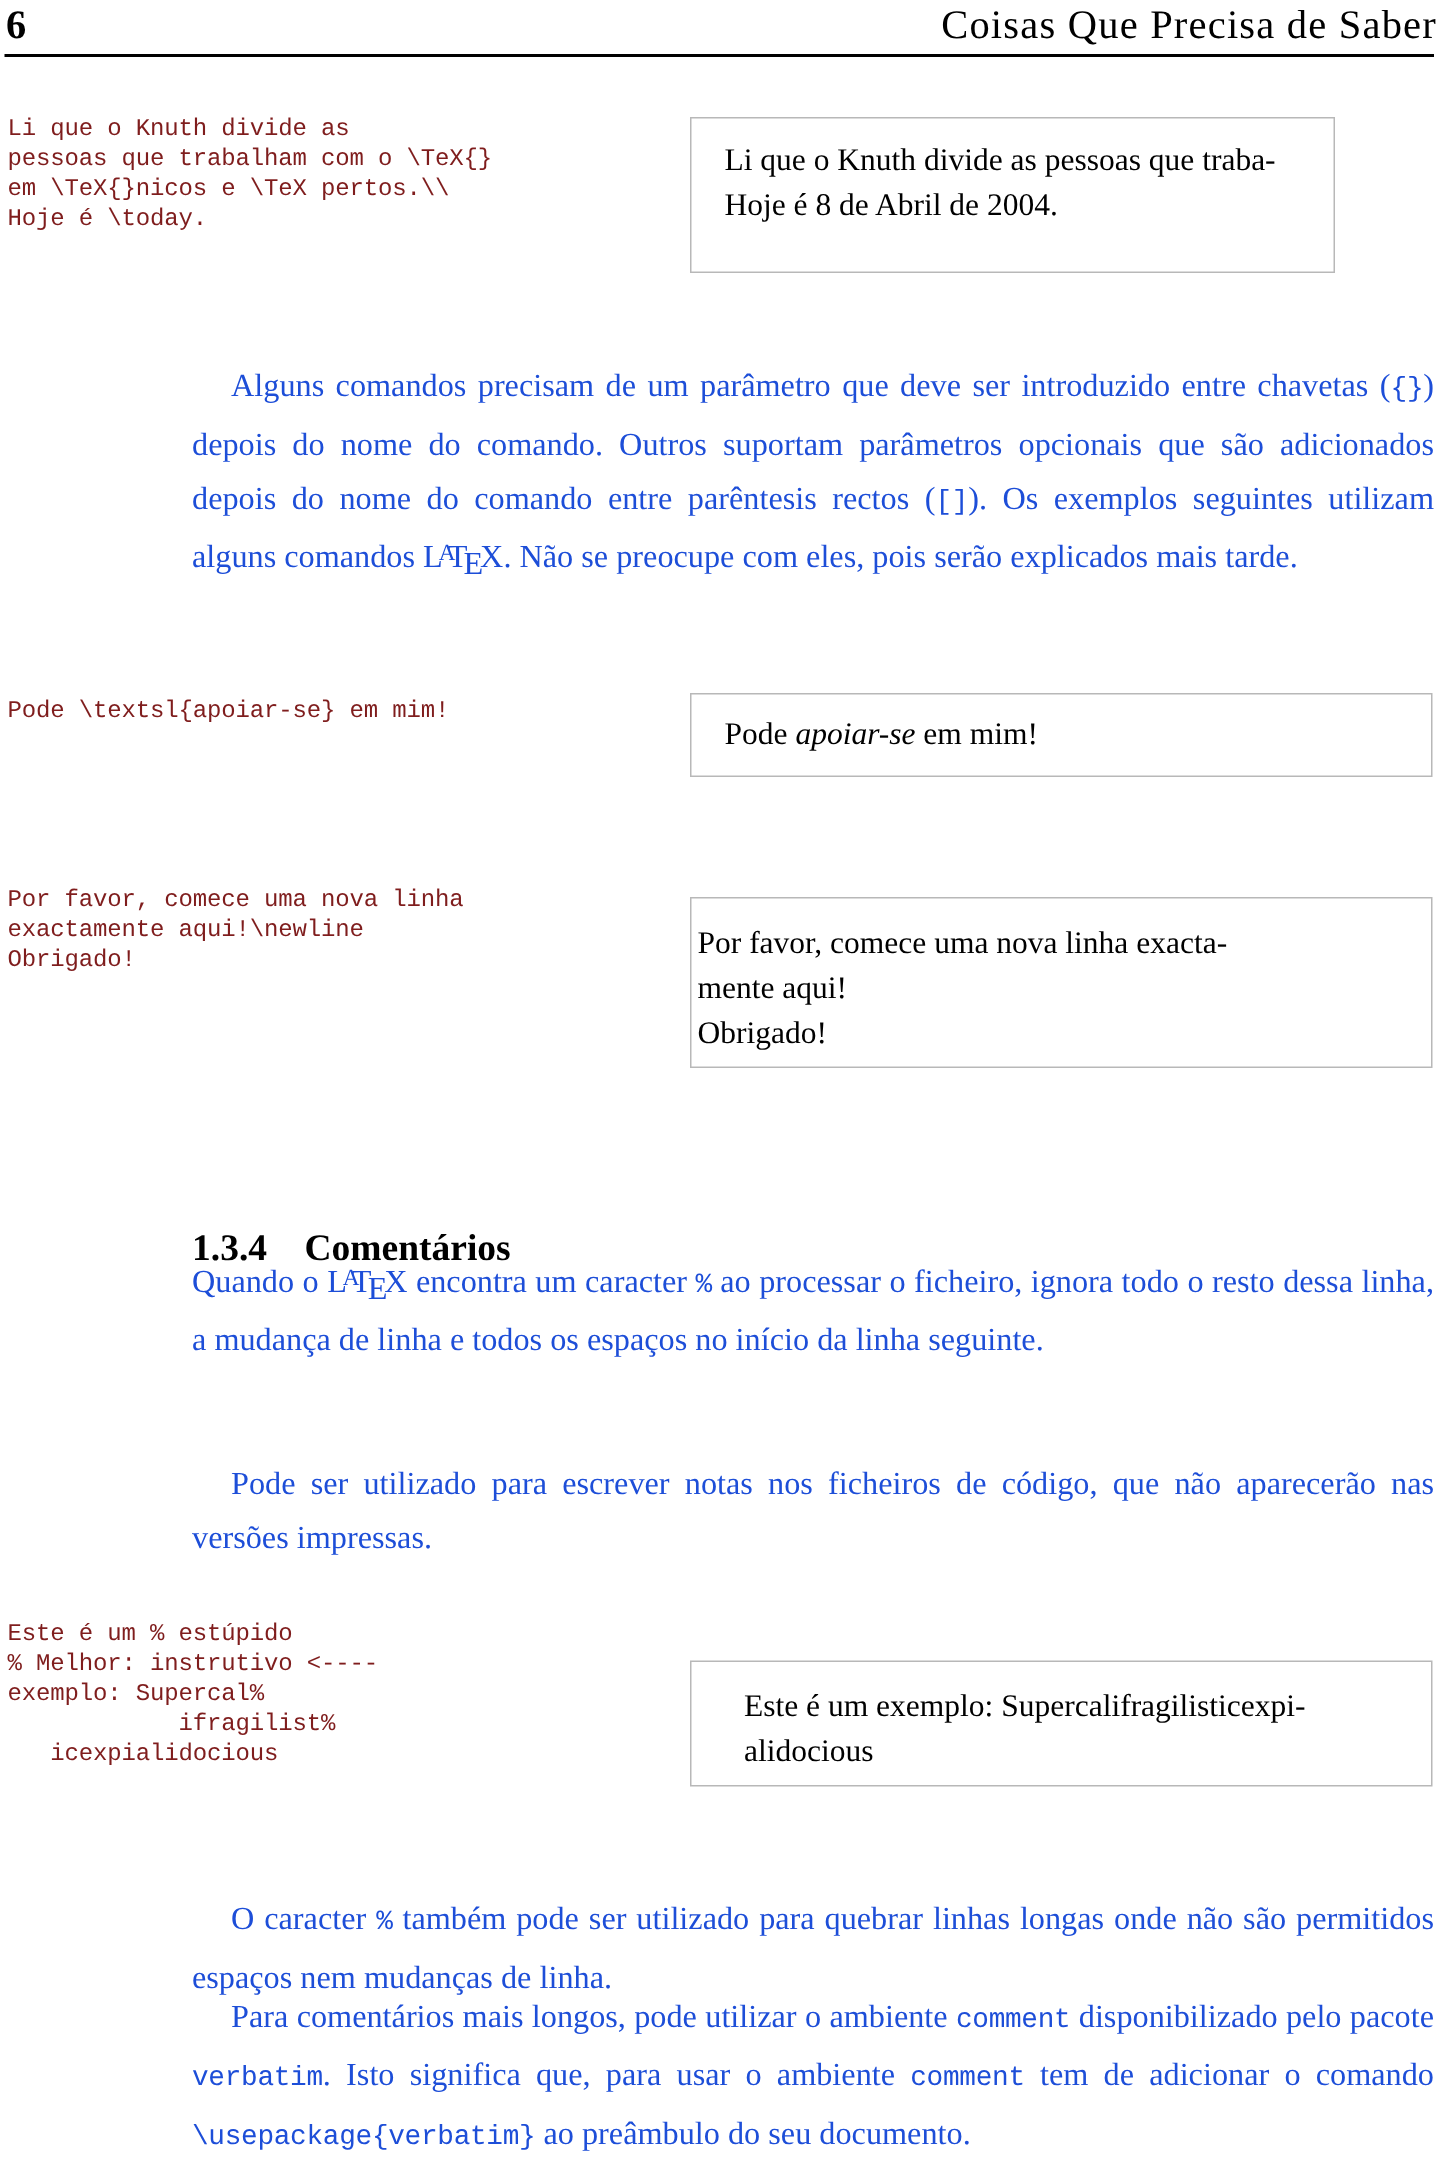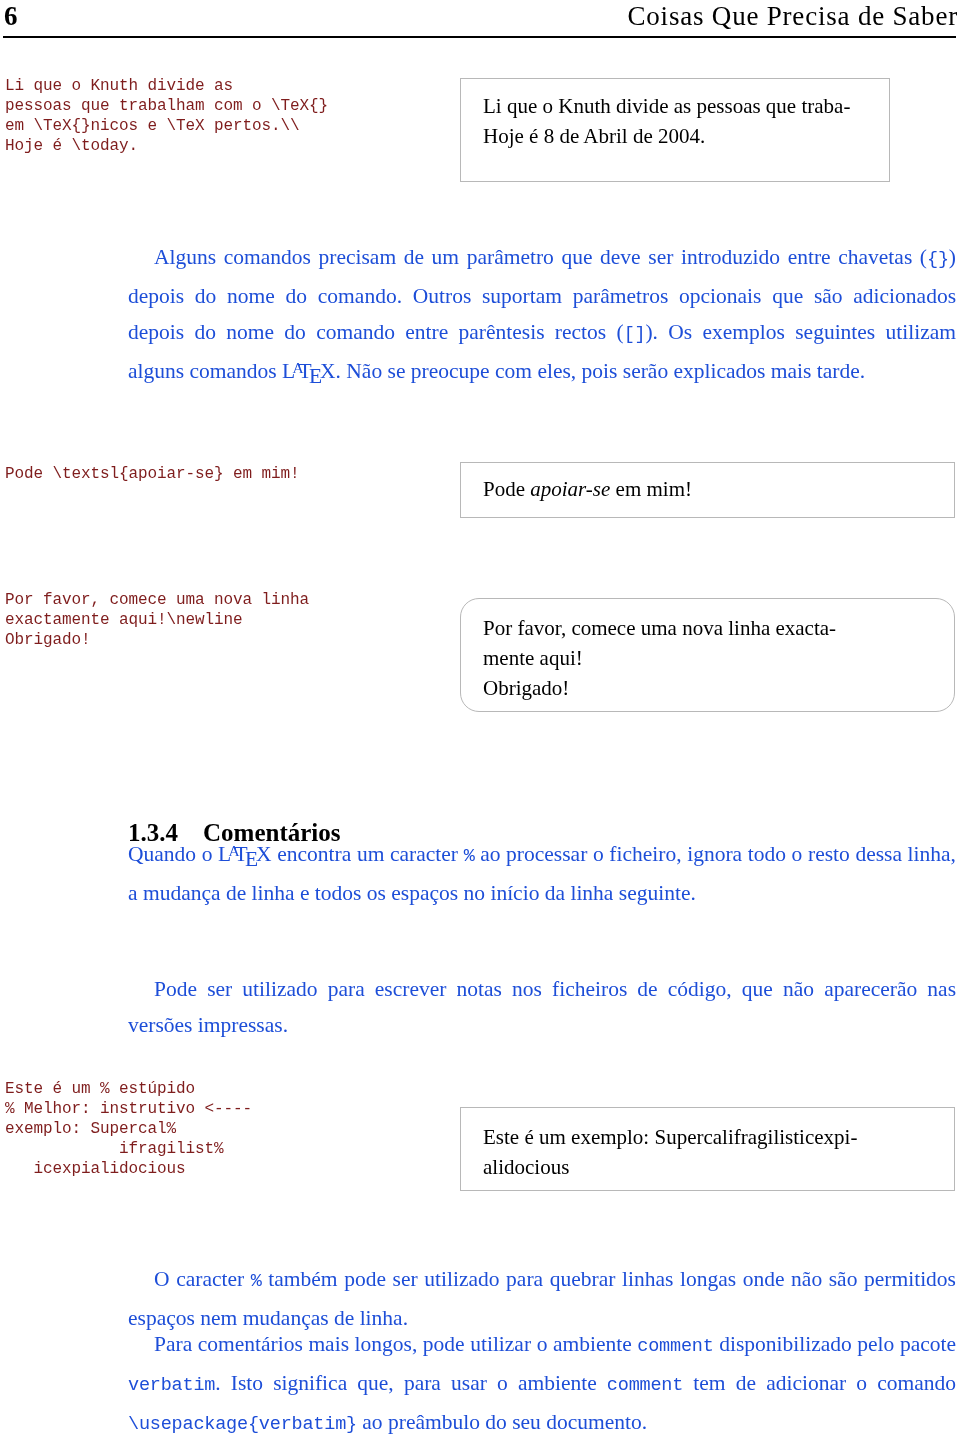--- a/index.html
+++ b/index.html
@@ -154,21 +154,21 @@
 <div class="out-box" style="left:460px; top:446px; width:495px; height:56px; padding:11px 22px;margin-top:16px;">
   <div class="out-box-inner" style="text-align:left;">
     <span>Pode </span><span class="slanted">apoiar-se</span><span> em mim!</span>
   </div>
 </div>
 
 <div class="code-block" style="left:5px; top:590px; width:430px;"><span>Por favor, comece uma nova linha</span>
 <span>exactamente aqui!\newline</span>
 <span>Obrigado!</span></div>
 
-<div class="out-box" style="left:460px; top:598px; width:495px; height:114px; padding:14px 22px;border-radius:19px;">
+<div class="out-box" style="left:460px; top:598px; width:495px; height:114px; padding:14px 4px;">
   <div class="out-box-inner">
     <div><span>Por favor, comece uma nova linha exacta-</span></div>
     <div><span>mente aqui!</span></div>
     <div><span>Obrigado!</span></div>
   </div>
 </div>
 
 <div class="sec-head" style="left:128px; top:817px;"><span>1.3.4    Comentários</span></div>
 
 <div class="body-par" style="left:128px; top:836px; width:828px;">
@@ -178,21 +178,21 @@
 <div class="body-par" style="left:128px; top:971px; width:828px;">
   <span style="display:inline-block; width:26px;"></span><span>Pode ser utilizado para escrever notas nos ficheiros de código, que não aparecerão nas versões impressas.</span>
 </div>
 
 <div class="code-block" style="left:5px; top:1079px; width:430px;"><span>Este é um % estúpido</span>
 <span>% Melhor: instrutivo &lt;----</span>
 <span>exemplo: Supercal%</span>
 <span>            ifragilist%</span>
 <span>   icexpialidocious</span></div>
 
-<div class="out-box" style="left:460px; top:1107px; width:495px; height:84px; padding:14px 22px;">
+<div class="out-box" style="left:460px; top:1107px; width:495px; height:84px; padding:14px 35px;">
   <div class="out-box-inner" style="text-align:left;">
     <div><span>Este é um exemplo: Supercalifragilisticexpi-</span></div>
     <div><span>alidocious</span></div>
   </div>
 </div>
 
 <div class="body-par" style="left:128px; top:1261px; width:828px;">
   <span style="display:inline-block; width:26px;"></span><span>O caracter </span><span class="mono-inline">%</span><span> também pode ser utilizado para quebrar linhas longas onde não são permitidos espaços nem mudanças de linha.</span>
 </div>
 

